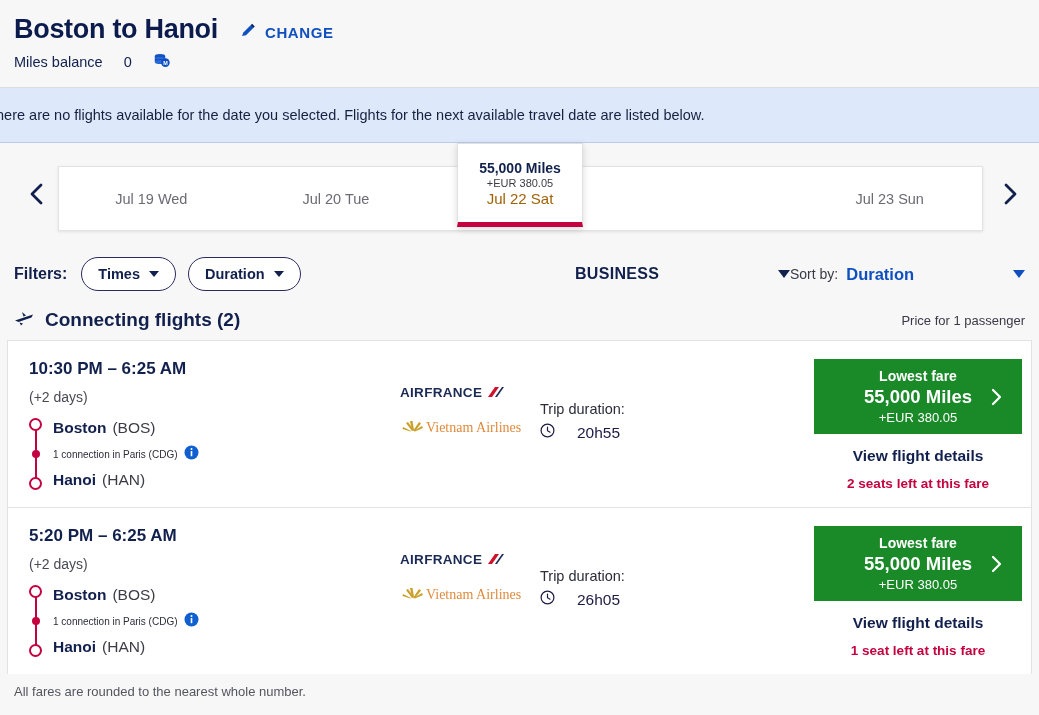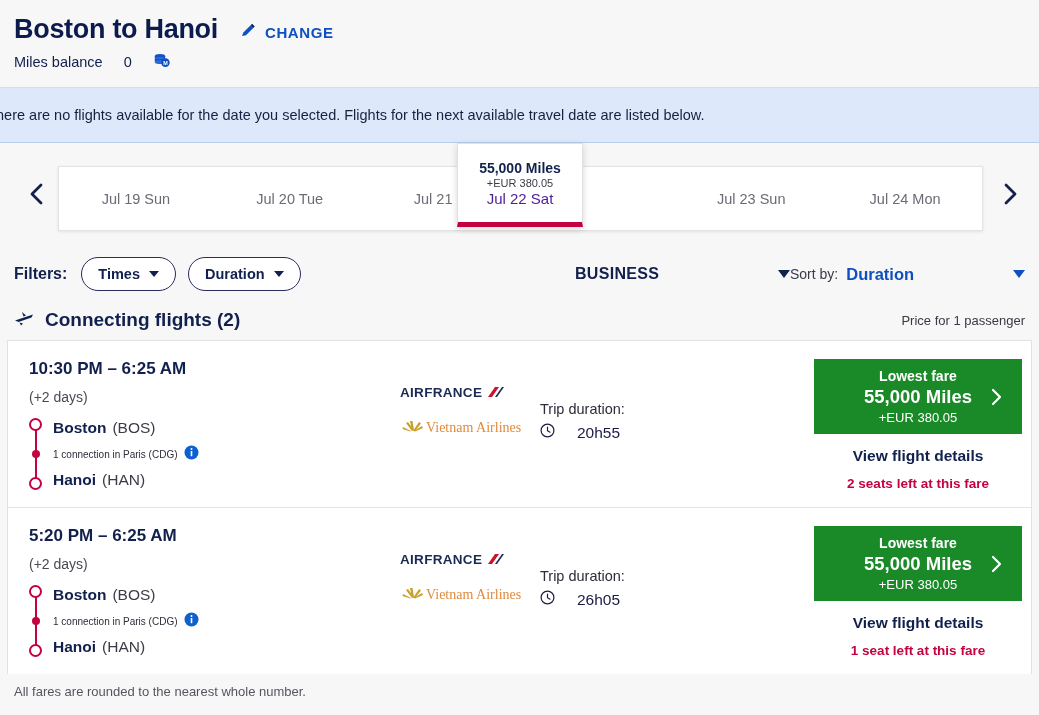--- a/index.html
+++ b/index.html
@@ -89,21 +89,21 @@
     border-bottom: 5px solid #c4023f;
     box-shadow: 0 2px 7px rgba(0,0,0,0.15);
     display: flex; flex-direction: column;
     align-items: center; justify-content: center;
     gap: 1px;
     cursor: pointer;
     z-index: 5;
   }
   .tile-miles { font-size: 14px; font-weight: bold; color: #11204d; }
   .tile-eur { font-size: 11px; color: #3c3c47; }
-  .tile-date { font-size: 15px; color: #4c1d95; margin-top: 0; }
+  .tile-date { font-size: 15px; color: #a16207; margin-top: 0; }
 
   
   .filters-row {
     display: flex; align-items: center;
     height: 52px;
     padding: 0 14px;
   }
   .filters-label { font-size: 16px; font-weight: bold; color: #11204d; margin-right: 14px; }
   .pill {
     border: 1px solid #2b2b5e;
@@ -257,26 +257,25 @@
 </div>
 
 <div class="dates-section">
   <div class="arrow arrow-left">
     <svg width="20" height="24" viewBox="0 0 20 24">
       <path d="M14 3 L5 12 L14 21" stroke="#11204d" stroke-width="2.8" fill="none" stroke-linecap="round" stroke-linejoin="round"></path>
     </svg>
   </div>
 
   <div class="date-strip">
-    <div class="date-cell">Jul 19 Sun</div>
+    <div class="date-cell">Jul 19 Wed</div>
     <div class="date-cell">Jul 20 Tue</div>
     <div class="date-cell">Jul 21 Fri</div>
     <div class="date-cell selected">Jul 22 Sat</div>
     <div class="date-cell">Jul 23 Sun</div>
-    <div class="date-cell">Jul 24 Mon</div>
   </div>
 
   <div class="date-selected-tile">
     <span class="tile-miles">55,000 Miles</span>
     <span class="tile-eur">+EUR 380.05</span>
     <span class="tile-date">Jul 22 Sat</span>
   </div>
 
   <div class="arrow arrow-right">
     <svg width="20" height="24" viewBox="0 0 20 24">

